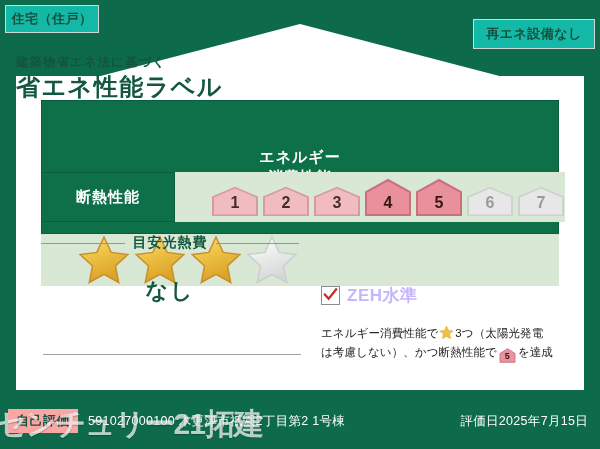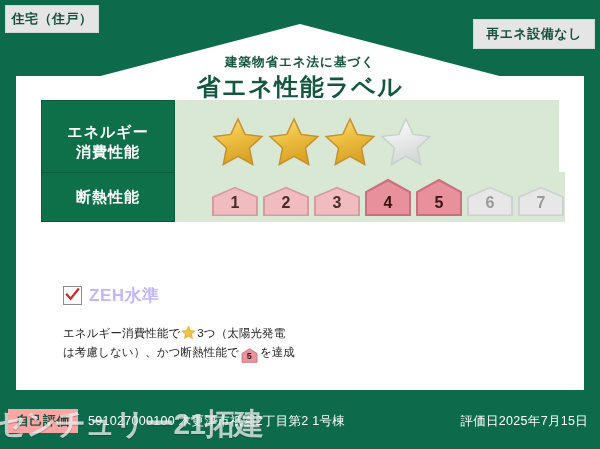--- a/index.html
+++ b/index.html
@@ -13,21 +13,21 @@
 
   
   #board{
     position:absolute;inset:0;
     background:#0d6b4c;
   }
 
   
   .tag{
     position:absolute;
-    background:#e5e5e5;
+    background:#14b8a6;
     color:#15503c;
     font-size:13px;
     font-weight:bold;
     letter-spacing:0.5px;
     display:flex;align-items:center;justify-content:center;
     box-shadow:0 0 0 1px #cfd8d4;
   }
   #tag-dwelling{left:6px;top:6px;width:92px;height:26px;}
   #tag-renewable{right:6px;top:20px;width:120px;height:28px;}
 
@@ -42,21 +42,21 @@
     clip-path:polygon(0% 100%, 50% 0%, 100% 100%);
   }
   #body-white{
     position:absolute;left:0;top:52px;width:568px;height:314px;
     background:#ffffff;
   }
 
   
   #title-wrap{
     position:absolute;left:0;top:32px;width:568px;
-    text-align:center;z-index:5;
+    z-index:5;
   }
   #title-sub{
     font-size:12.5px;font-weight:bold;color:#14543f;
     letter-spacing:1px;line-height:1;
   }
   #title-main{
     font-size:24px;font-weight:bold;color:#13573f;
     letter-spacing:1.5px;line-height:1.15;margin-top:4px;
   }
 
@@ -64,21 +64,21 @@
   #content{
     position:absolute;left:16px;top:24px;width:568px;height:366px;
     z-index:6;
   }
 
   
   .perf-row{
     position:absolute;left:25px;width:518px;
     display:flex;align-items:stretch;
   }
-  #row-energy{top:76px;height:84px;}
+  #row-energy{top:76px;height:84px;flex-direction:column;}
   #row-insul{top:148px;height:50px;}
 
   .row-label{
     background:#0e7049;
     color:#ffffff;
     font-size:15px;font-weight:bold;
     letter-spacing:1px;
     line-height:1.35;
     display:flex;align-items:center;justify-content:center;
     text-align:center;
@@ -318,20 +318,29 @@
                 <polygon points="2,37 2,14 24,2 46,14 46,37" fill="#e6e7e6" stroke="#cdd1cf" stroke-width="2"></polygon>
               </svg>
               <span>7</span>
             </div>
           </div>
       </div>
     </div>
 
     <div id="lower">
 
+      <div id="cost-col">
+        <div id="cost-head">
+          <div class="hr"></div>
+          <div class="txt">目安光熱費</div>
+          <div class="hr"></div>
+        </div>
+        <div id="cost-value">なし</div>
+        <div id="cost-rule"></div>
+      </div>
 
       <div id="zeh-col">
         <div id="zeh-head">
           <div class="chk">
             <svg viewBox="0 0 16 16">
               <path d="M2 8 L6 12.5 L14 2.5" stroke="#cc2b26" stroke-width="2.4" fill="none" stroke-linecap="square"></path>
             </svg>
           </div>
           <div id="zeh-title">ZEH水準</div>
         </div>

